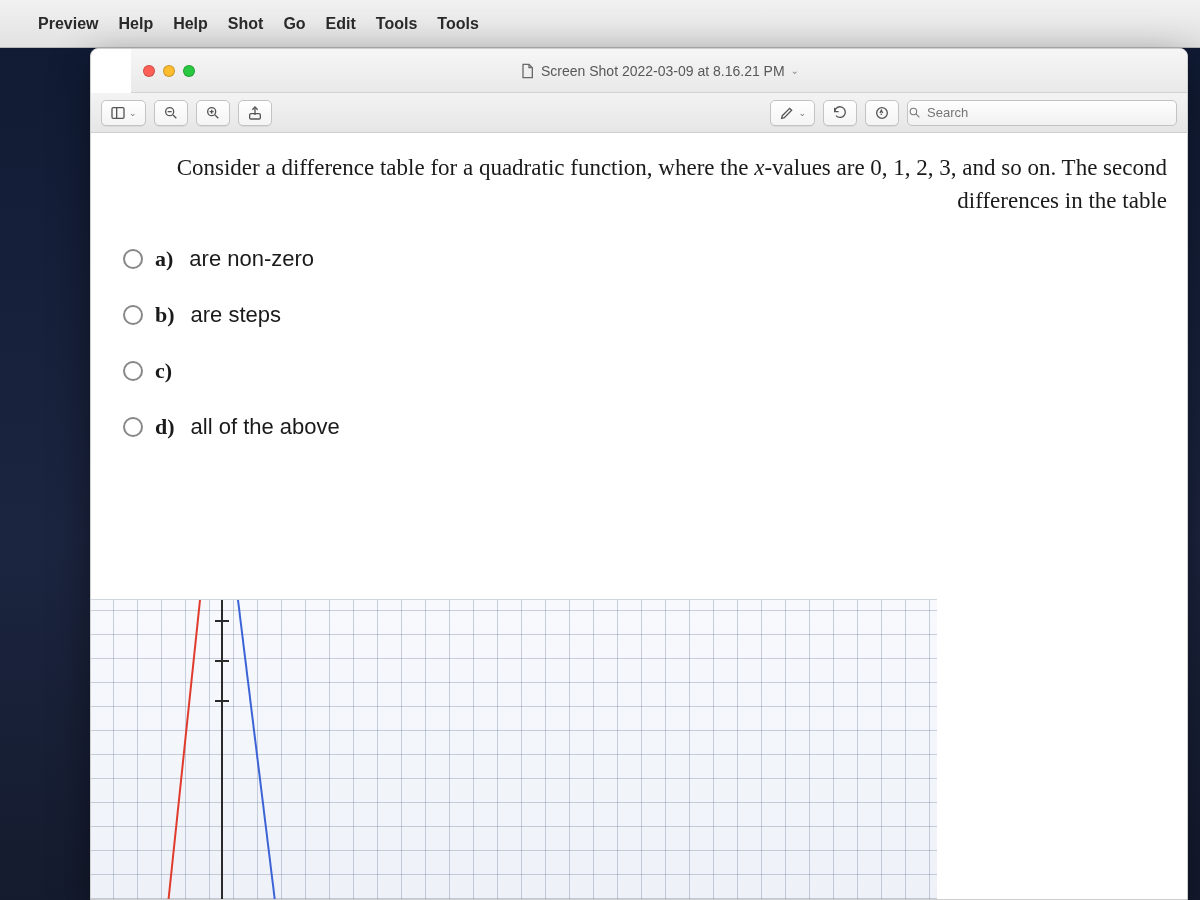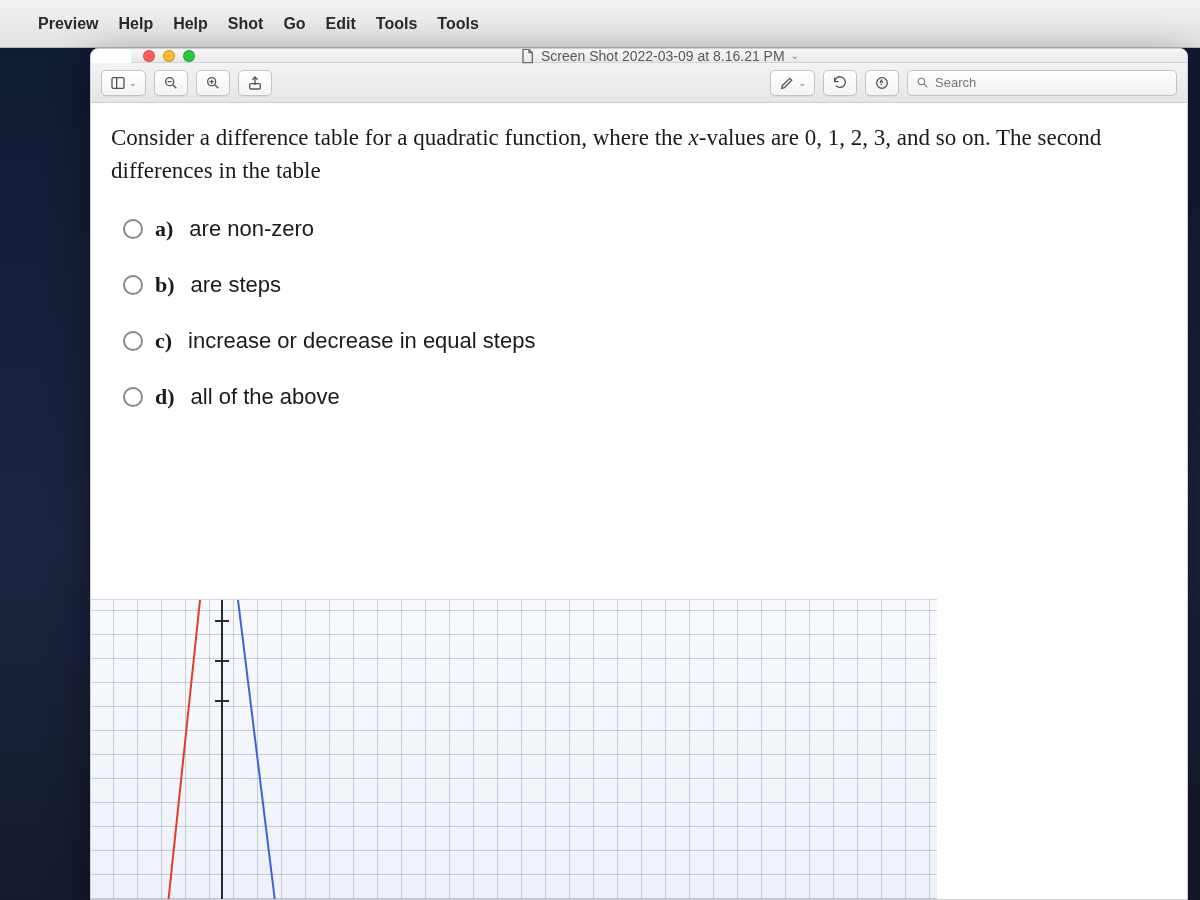--- a/index.html
+++ b/index.html
@@ -38,21 +38,21 @@
     background: #fff;
     border: 1px solid #cfcfcf;
     border-radius: 8px 8px 0 0;
     box-shadow: 0 12px 40px rgba(0,0,0,.45);
     overflow: hidden;
     display: flex;
     flex-direction: column;
   }
 
   .titlebar {
-    height: 14px;
+    height: 44px;
     background: linear-gradient(180deg, #f6f6f6, #e9e9e9);
     border-bottom: 1px solid #d2d2d2;
     display: flex;
     align-items: center;
     position: relative;
     margin-left: 40px;
   }
   .traffic {
     display: flex; gap: 8px; padding-left: 12px;
   }
@@ -93,21 +93,21 @@
     font-size: 14px; color:#4b4b4b;
     box-shadow: 0 1px 0 rgba(0,0,0,.06);
   }
   .tbtn .chev { font-size: 9px; margin-left: 3px; color:#777; }
   .toolbar .spacer { flex: 1; }
   .searchbox {
     display: flex; align-items: center;
     width: 270px; height: 26px;
     border: 1px solid #c3c3c3; border-radius: 5px;
     background: linear-gradient(180deg,#fefefe,#f1f1f1);
-    padding: 0 8px; gap: 6px;
+    padding: 0 0; gap: 6px;
   }
   .searchbox input {
     border: none; outline: none; background: transparent;
     font-size: 13px; width: 100%; color:#444;
   }
   .searchbox .mag { color:#777; font-size: 13px;}
 
   .content {
     flex: 1;
     position: relative;
@@ -118,20 +118,21 @@
   
   .question {
     padding: 18px 20px 30px 20px;
     font-family: Georgia, "Times New Roman", serif;
     color: #1a1a1a;
   }
   .question .prompt {
     font-size: 23px;
     line-height: 1.45;
     margin-bottom: 28px;
+    text-align: right;
   }
   .question .prompt .xvar { font-style: italic; }
   .choices {
     display: flex; flex-direction: column; gap: 30px;
     padding-left: 12px;
   }
   .choice {
     display: flex; align-items: center; gap: 12px;
     font-size: 22px;
   }
@@ -288,21 +289,20 @@
           <span class="text">are non-zero</span>
         </div>
         <div class="choice">
           <span class="radio"></span>
           <span class="letter">b)</span>
           <span class="text">are steps</span>
         </div>
         <div class="choice">
           <span class="radio"></span>
           <span class="letter">c)</span>
-          <span class="text">increase or decrease in equal steps</span>
         </div>
         <div class="choice">
           <span class="radio"></span>
           <span class="letter">d)</span>
           <span class="text">all of the above</span>
         </div>
       </div>
     </div>
 
     <div class="graph">

